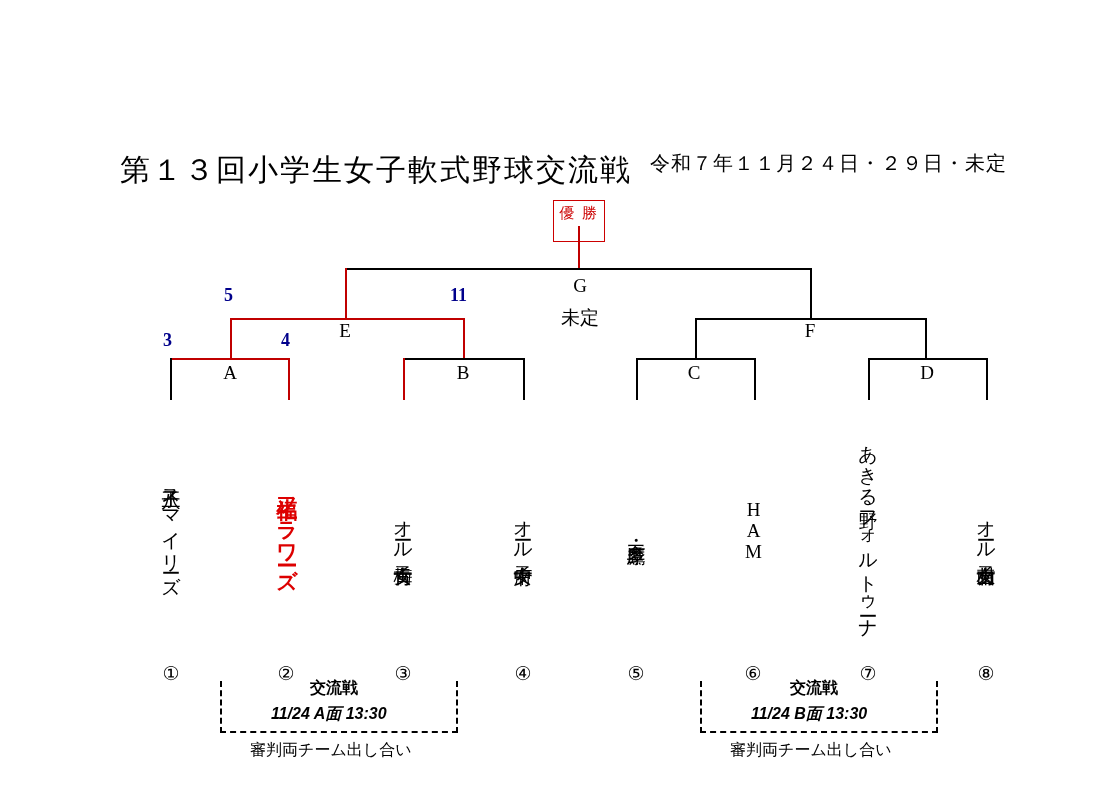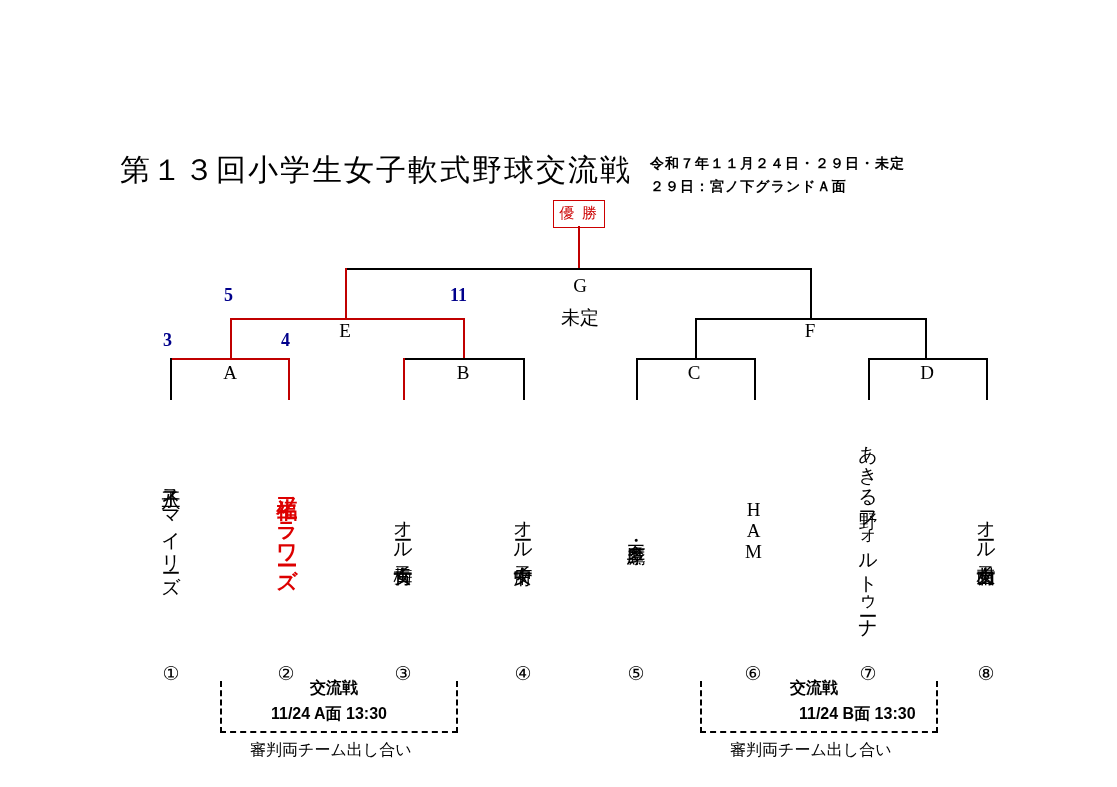--- a/index.html
+++ b/index.html
@@ -10,25 +10,25 @@
   }
   .stage{position:absolute;left:0;top:0;width:1117px;height:787px;}
   .abs{position:absolute;}
 
   
   .title{
     left:120px;top:150px;font-size:30px;letter-spacing:2px;color:#000;
     white-space:nowrap;
   }
   .meta{
-    left:650px;top:152px;font-size:14px;line-height:23px;color:#000;
-    white-space:nowrap;letter-spacing:1px;font-weight:bold;
+    left:650px;top:152px;font-size:20px;line-height:23px;color:#000;
+    white-space:nowrap;letter-spacing:1px;
   }
   .champ{
-    left:553px;top:200px;width:52px;height:28px;border:1px solid #cc0000;
+    left:553px;top:200px;width:52px;height:42px;border:1px solid #cc0000;
     color:#cc0000;font-size:15px;letter-spacing:2px;text-align:center;
     line-height:24px;box-sizing:border-box;
   }
 
   
   .ln{position:absolute;background:#000;}
   .lnR{position:absolute;background:#c00000;}
 
   
   .node{position:absolute;font-size:19px;color:#000;text-align:center;}
@@ -41,33 +41,32 @@
     writing-mode:vertical-rl;text-orientation:upright;
     white-space:nowrap;
   }
   .team.red{color:#dd0000;font-weight:bold;font-size:21px;}
 
   
   .dashbox{
     position:absolute;border:2px dashed #000;border-top:none;box-sizing:border-box;
   }
   .exch-title{position:absolute;font-size:16px;font-family:"Liberation Sans",sans-serif;color:#000;font-weight:bold;}
-  .exch-time{position:absolute;font-size:16px;font-family:"Liberation Sans",sans-serif;color:#000;font-weight:bold;}
+  .exch-time{position:absolute;font-size:16px;font-family:"Liberation Sans",sans-serif;color:#000;font-weight:bold;font-style:italic;}
   .exch-note{position:absolute;font-size:16px;font-family:"Liberation Sans",sans-serif;color:#000;}
 </style>
 </head>
 <body>
 
 <div class="stage">
 
   <div class="abs title">第１３回小学生女子軟式野球交流戦</div>
 
   <div class="abs meta">
     <div>令和７年１１月２４日・２９日・未定</div>
-    <div>２９日：宮ノ下グランドＡ面</div>
   </div>
 
   <div class="abs champ">優 勝</div>
 
   <div class="ln" style="left:345px;top:268px;width:466px;height:2px;"></div>
 
   <div class="ln" style="left:810px;top:268px;width:2px;height:50px;"></div>
 
   <div class="lnR" style="left:578px;top:226px;width:2px;height:42px;"></div>
 
@@ -130,16 +129,16 @@
   <div class="node" style="left:855px;top:662px;width:26px;">⑦</div>
   <div class="node" style="left:973px;top:662px;width:26px;">⑧</div>
 
   <div class="dashbox" style="left:220px;top:681px;width:238px;height:52px;"></div>
   <div class="exch-title" style="left:310px;top:678px;">交流戦</div>
   <div class="exch-time" style="left:271px;top:704px;">11/24 A面 13:30</div>
   <div class="exch-note" style="left:250px;top:740px;">審判両チーム出し合い</div>
 
   <div class="dashbox" style="left:700px;top:681px;width:238px;height:52px;"></div>
   <div class="exch-title" style="left:790px;top:678px;">交流戦</div>
-  <div class="exch-time" style="left:751px;top:704px;margin-left:48px;">11/24 B面 13:30</div>
+  <div class="exch-time" style="left:751px;top:704px;">11/24 B面 13:30</div>
   <div class="exch-note" style="left:730px;top:740px;">審判両チーム出し合い</div>
 
 </div>
 
 </body></html>

